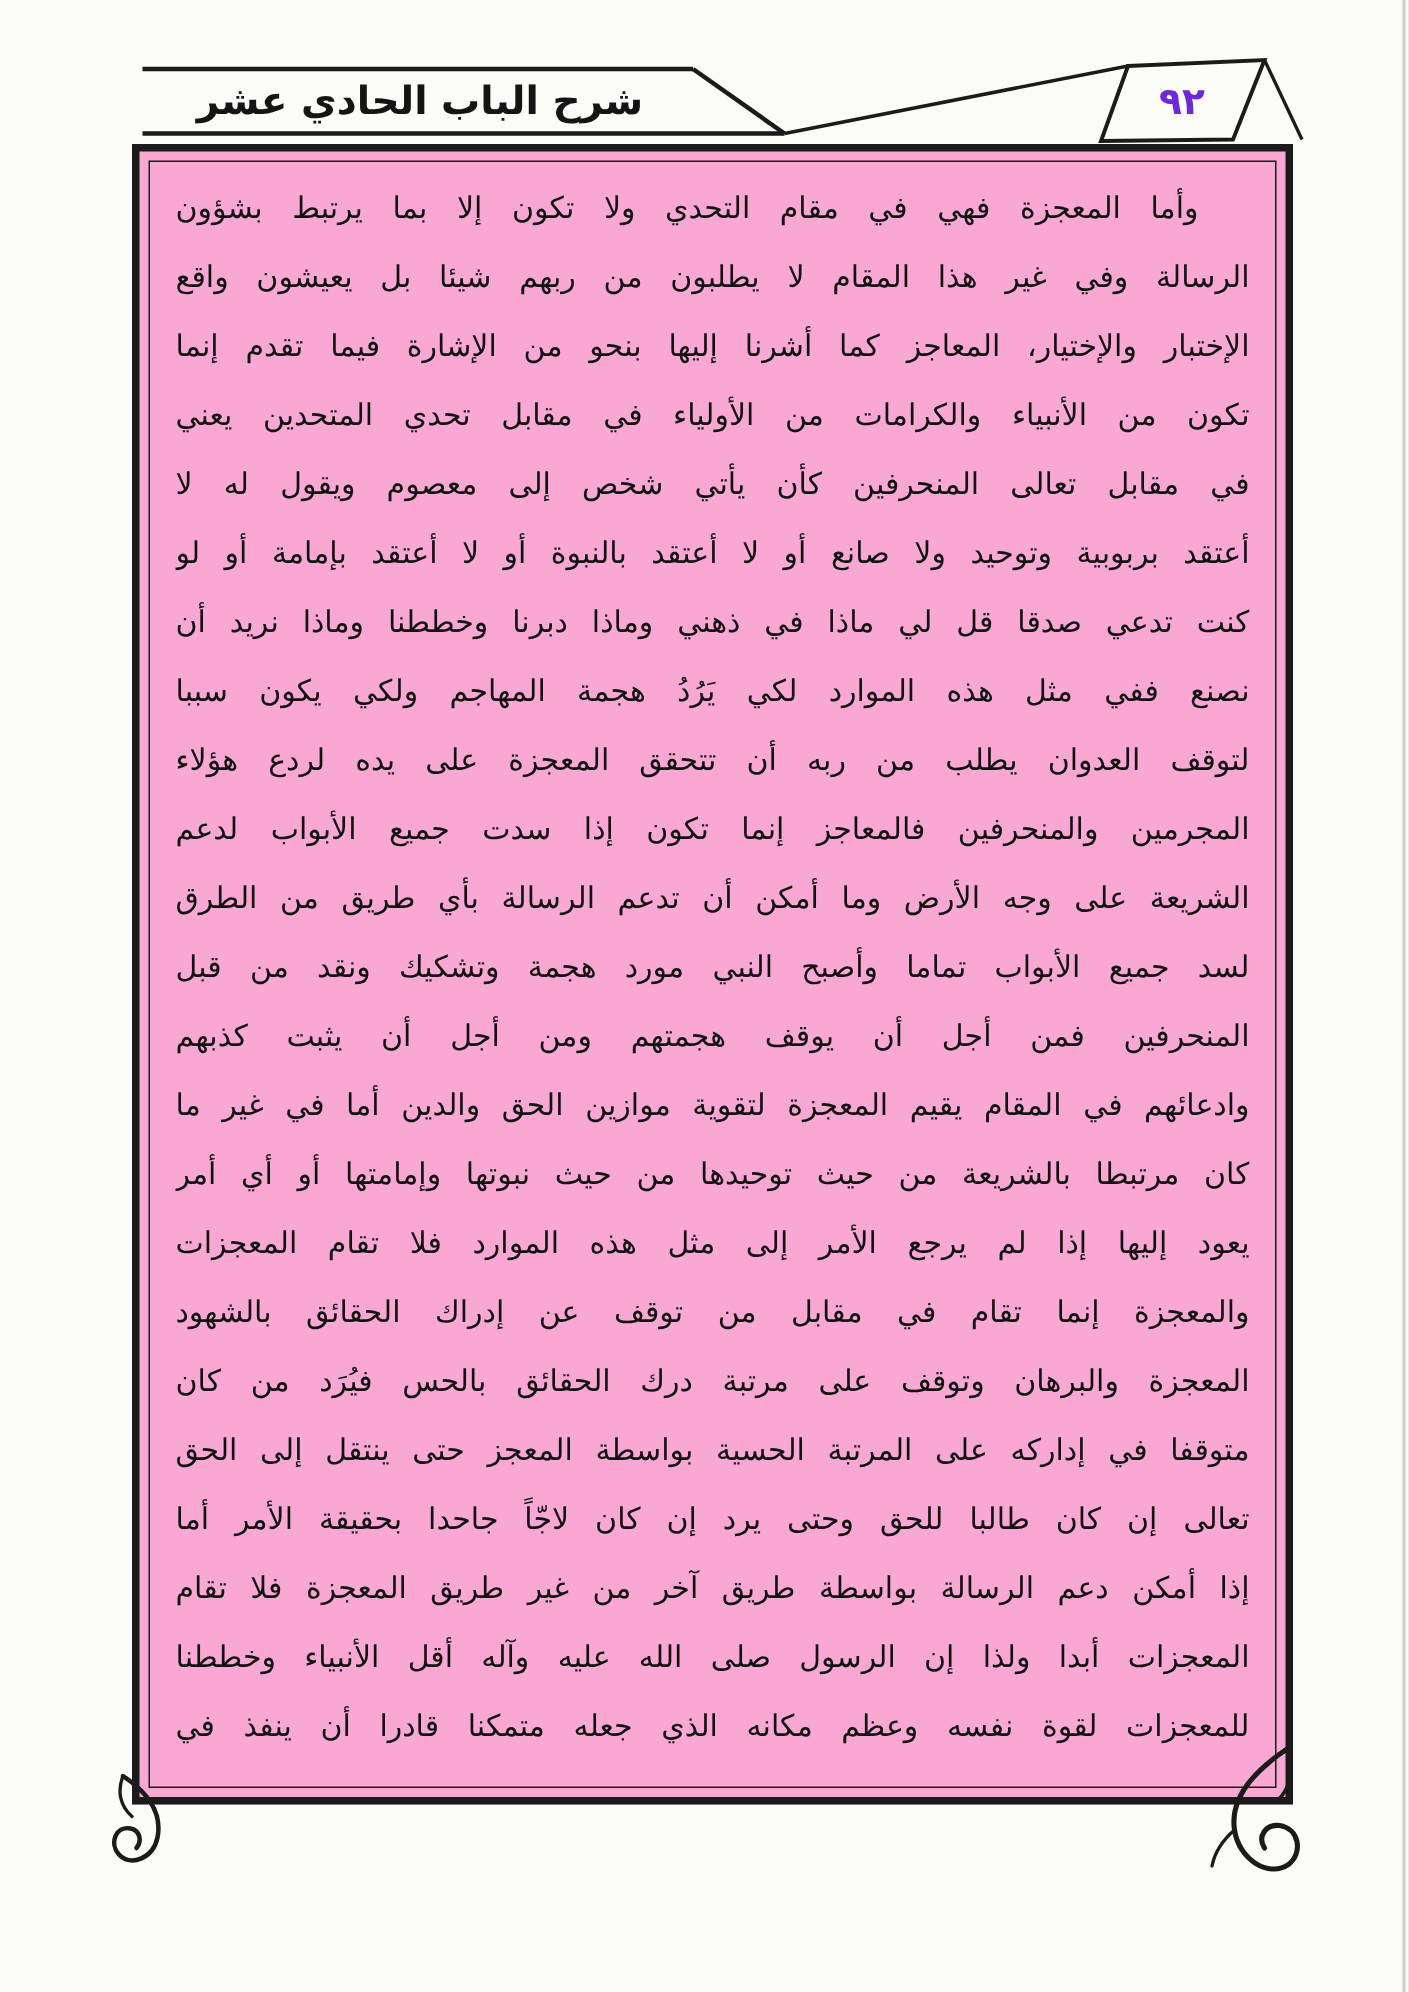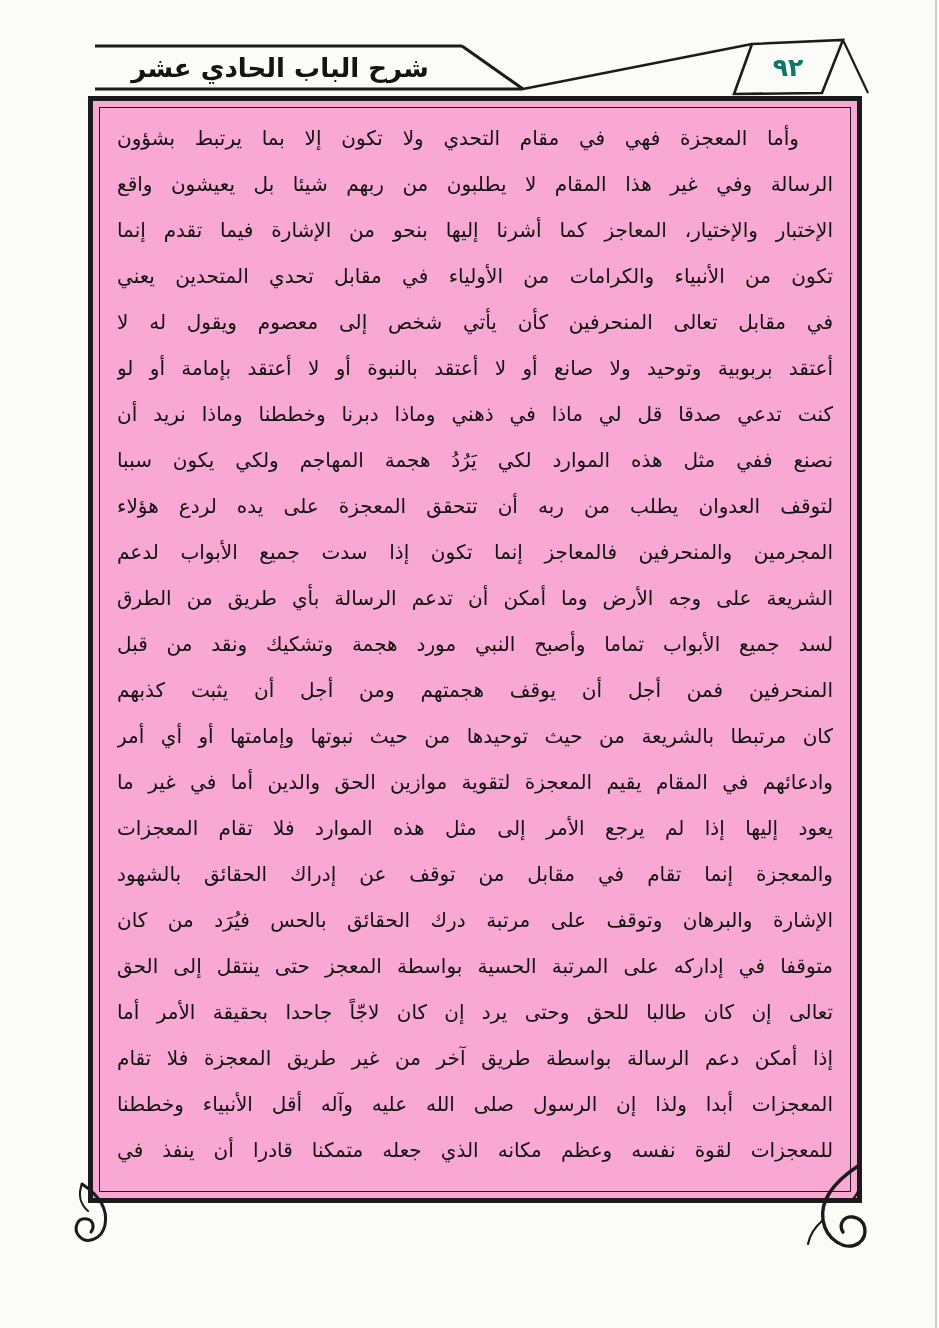--- a/index.html
+++ b/index.html
@@ -35,21 +35,21 @@
     color: #141414;
   }
   .page-number {
     position: absolute;
     left: 742px; top: 47px;
     width: 92px; height: 42px;
     line-height: 42px;
     text-align: center;
     font-weight: 700;
     font-size: 25px;
-    color: #0f766e;
+    color: #6d28d9;
   }
   
   .frame-outer {
     position: absolute;
     left: 88px; top: 96px;
     width: 764px; height: 1097px;
     border: 5px solid #1b1b1b;
     background: #f9a8d4;
   }
   .frame-inner {
@@ -119,25 +119,25 @@
           <div class="line">تكون من الأنبياء والكرامات من الأولياء في مقابل تحدي المتحدين يعني</div>
           <div class="line">في مقابل تعالى المنحرفين كأن يأتي شخص إلى معصوم ويقول له لا</div>
           <div class="line">أعتقد بربوبية وتوحيد ولا صانع أو لا أعتقد بالنبوة أو لا أعتقد بإمامة أو لو</div>
           <div class="line">كنت تدعي صدقا قل لي ماذا في ذهني وماذا دبرنا وخططنا وماذا نريد أن</div>
           <div class="line">نصنع ففي مثل هذه الموارد لكي يَرُدُ هجمة المهاجم ولكي يكون سببا</div>
           <div class="line">لتوقف العدوان يطلب من ربه أن تتحقق المعجزة على يده لردع هؤلاء</div>
           <div class="line">المجرمين والمنحرفين فالمعاجز إنما تكون إذا سدت جميع الأبواب لدعم</div>
           <div class="line">الشريعة على وجه الأرض وما أمكن أن تدعم الرسالة بأي طريق من الطرق</div>
           <div class="line">لسد جميع الأبواب تماما وأصبح النبي مورد هجمة وتشكيك ونقد من قبل</div>
           <div class="line">المنحرفين فمن أجل أن يوقف هجمتهم ومن أجل أن يثبت كذبهم</div>
+          <div class="line">وادعائهم في المقام يقيم المعجزة لتقوية موازين الحق والدين أما في غير ما</div>
           <div class="line">كان مرتبطا بالشريعة من حيث توحيدها من حيث نبوتها وإمامتها أو أي أمر</div>
-          <div class="line">وادعائهم في المقام يقيم المعجزة لتقوية موازين الحق والدين أما في غير ما</div>
           <div class="line">يعود إليها إذا لم يرجع الأمر إلى مثل هذه الموارد فلا تقام المعجزات</div>
           <div class="line">والمعجزة إنما تقام في مقابل من توقف عن إدراك الحقائق بالشهود</div>
-          <div class="line">الإشارة والبرهان وتوقف على مرتبة درك الحقائق بالحس فيُرَد من كان</div>
+          <div class="line">المعجزة والبرهان وتوقف على مرتبة درك الحقائق بالحس فيُرَد من كان</div>
           <div class="line">متوقفا في إداركه على المرتبة الحسية بواسطة المعجز حتى ينتقل إلى الحق</div>
           <div class="line">تعالى إن كان طالبا للحق وحتى يرد إن كان لاجّاً جاحدا بحقيقة الأمر أما</div>
           <div class="line">إذا أمكن دعم الرسالة بواسطة طريق آخر من غير طريق المعجزة فلا تقام</div>
           <div class="line">المعجزات أبدا ولذا إن الرسول صلى الله عليه وآله أقل الأنبياء وخططنا</div>
           <div class="line">للمعجزات لقوة نفسه وعظم مكانه الذي جعله متمكنا قادرا أن ينفذ في</div>
         </div>
     </div>
   </div>
 
   <svg class="ornament left" viewBox="0 0 62 74" xmlns="http://www.w3.org/2000/svg">

